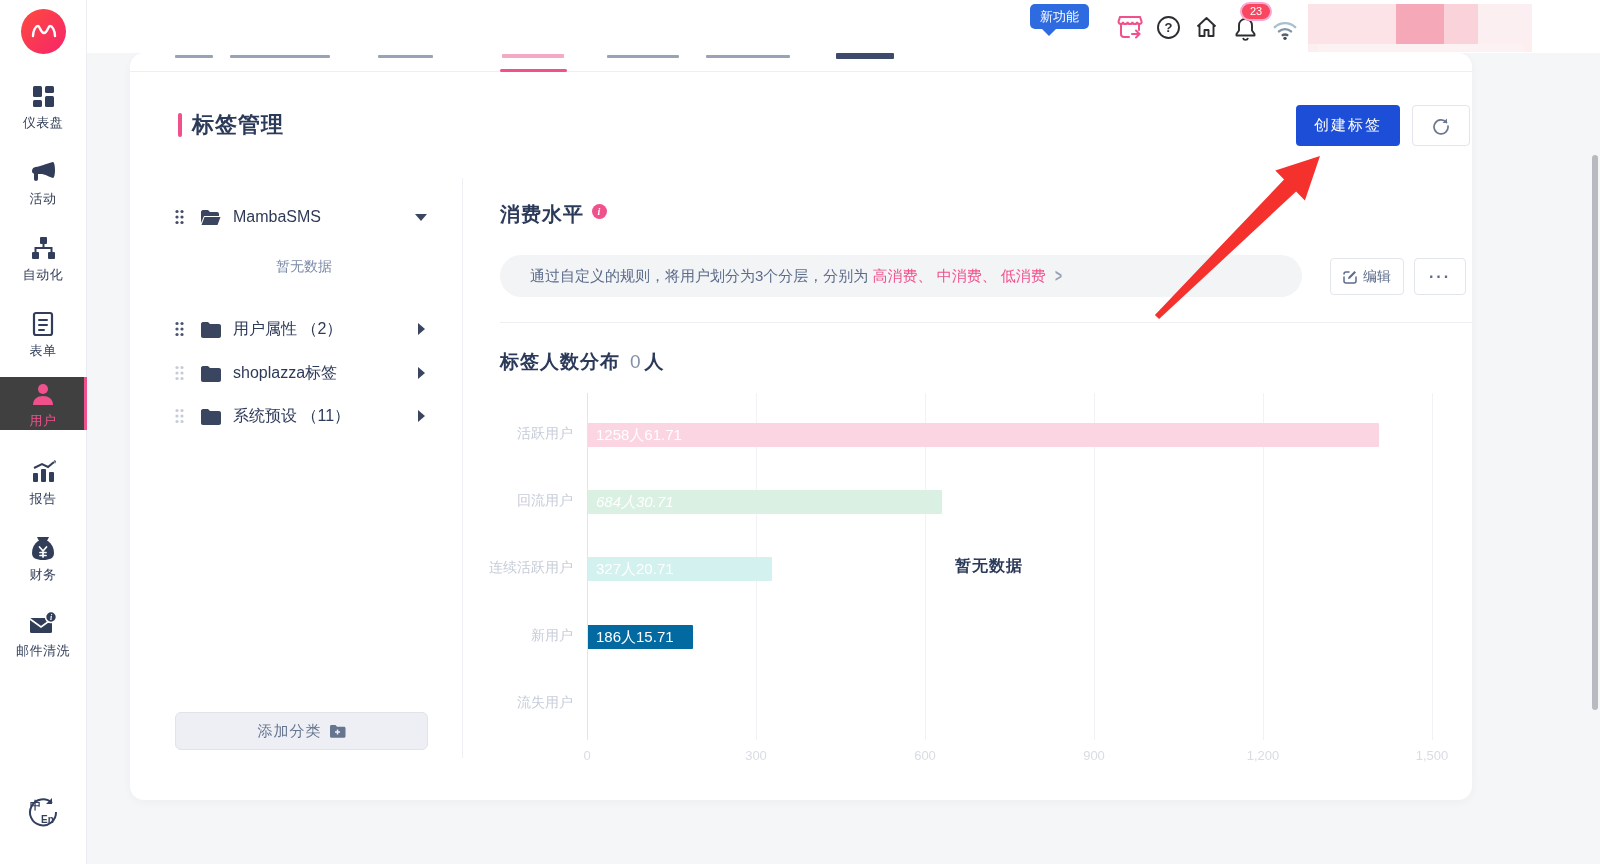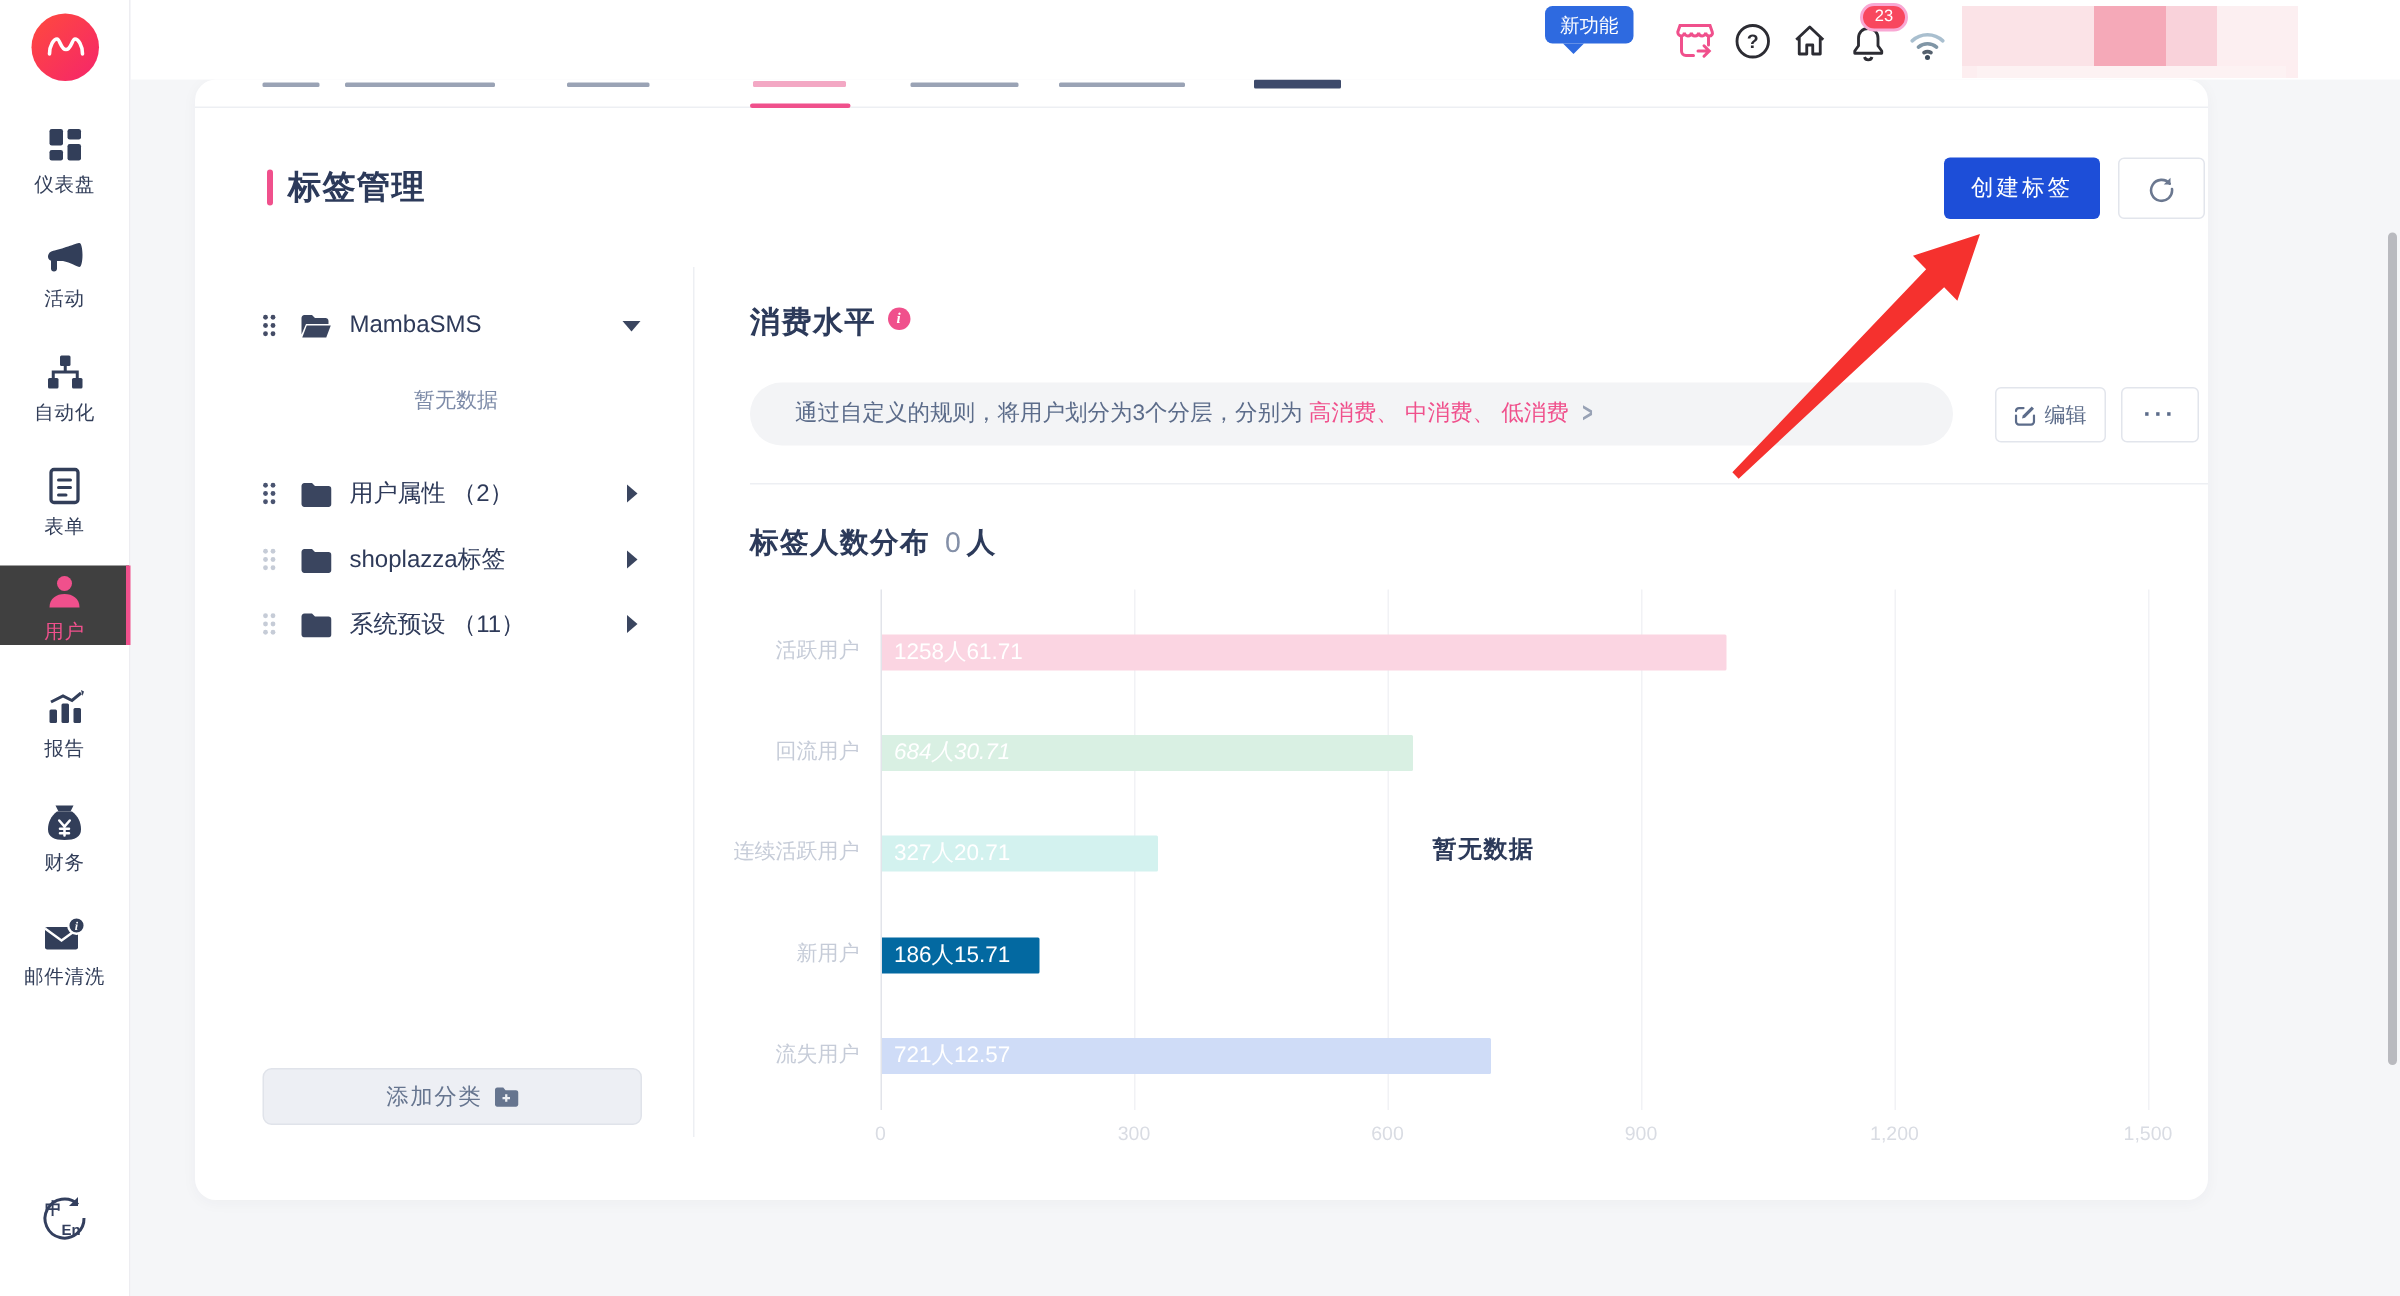--- a/index.html
+++ b/index.html
@@ -397,35 +397,32 @@
       <div class="gridline" style="left: 169px;"></div>
       <div class="xtick" style="left: 169px;">300</div>
       <div class="gridline" style="left: 338px;"></div>
       <div class="xtick" style="left: 338px;">600</div>
       <div class="gridline" style="left: 507px;"></div>
       <div class="xtick" style="left: 507px;">900</div>
       <div class="gridline" style="left: 676px;"></div>
       <div class="xtick" style="left: 676px;">1,200</div>
       <div class="gridline" style="left: 845px;"></div>
       <div class="xtick" style="left: 845px;">1,500</div>
-      <div class="bar" style="top: 30px; left: 1px; width: 563px; background: rgb(251, 213, 226);">
+      <div class="bar" style="top: 30px; left: 1px; width: 791px; background: rgb(251, 213, 226);">
         <span>1258人61.71</span>
       </div>
       <div class="bar" style="top: 97px; left: 1px; width: 354px; background: rgb(217, 240, 227); font-style: italic;">
         <span>684人30.71</span>
       </div>
       <div class="bar" style="top: 164px; left: 1px; width: 184.21px; background: rgb(211, 242, 239);">
         <span>327人20.71</span>
       </div>
       <div class="bar" style="top: 232px; left: 1px; width: 104.78px; background: #0369a1;">
         <span>186人15.71</span>
       </div>
-      <div class="bar" style="top: 299px; left: 1px; width: 406.163px; background: rgb(207, 220, 247);">
-        <span>721人12.57</span>
-      </div>
     </div>
 
   <svg class="arrow-svg" width="210" height="195" viewBox="0 0 210 195">
     <polygon points="190,13 174.9,57.5 166.1,48.5 29.1,176.1 24.9,171.9 154.1,36.5 145.3,27.5" fill="#f5312e"></polygon>
   </svg>
 </main>
 
 <div class="scroll-thumb"></div>
 
 </body></html>

